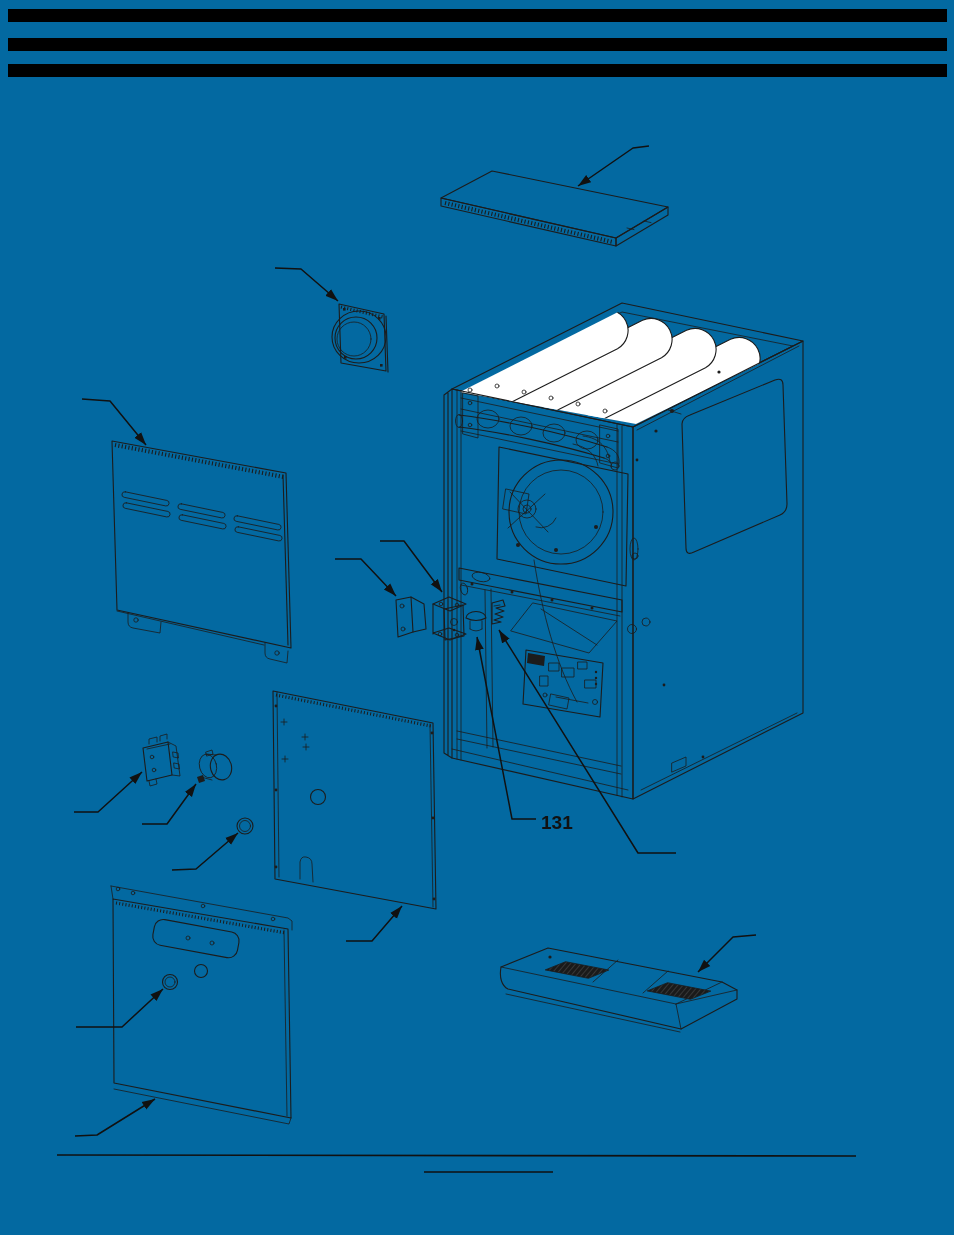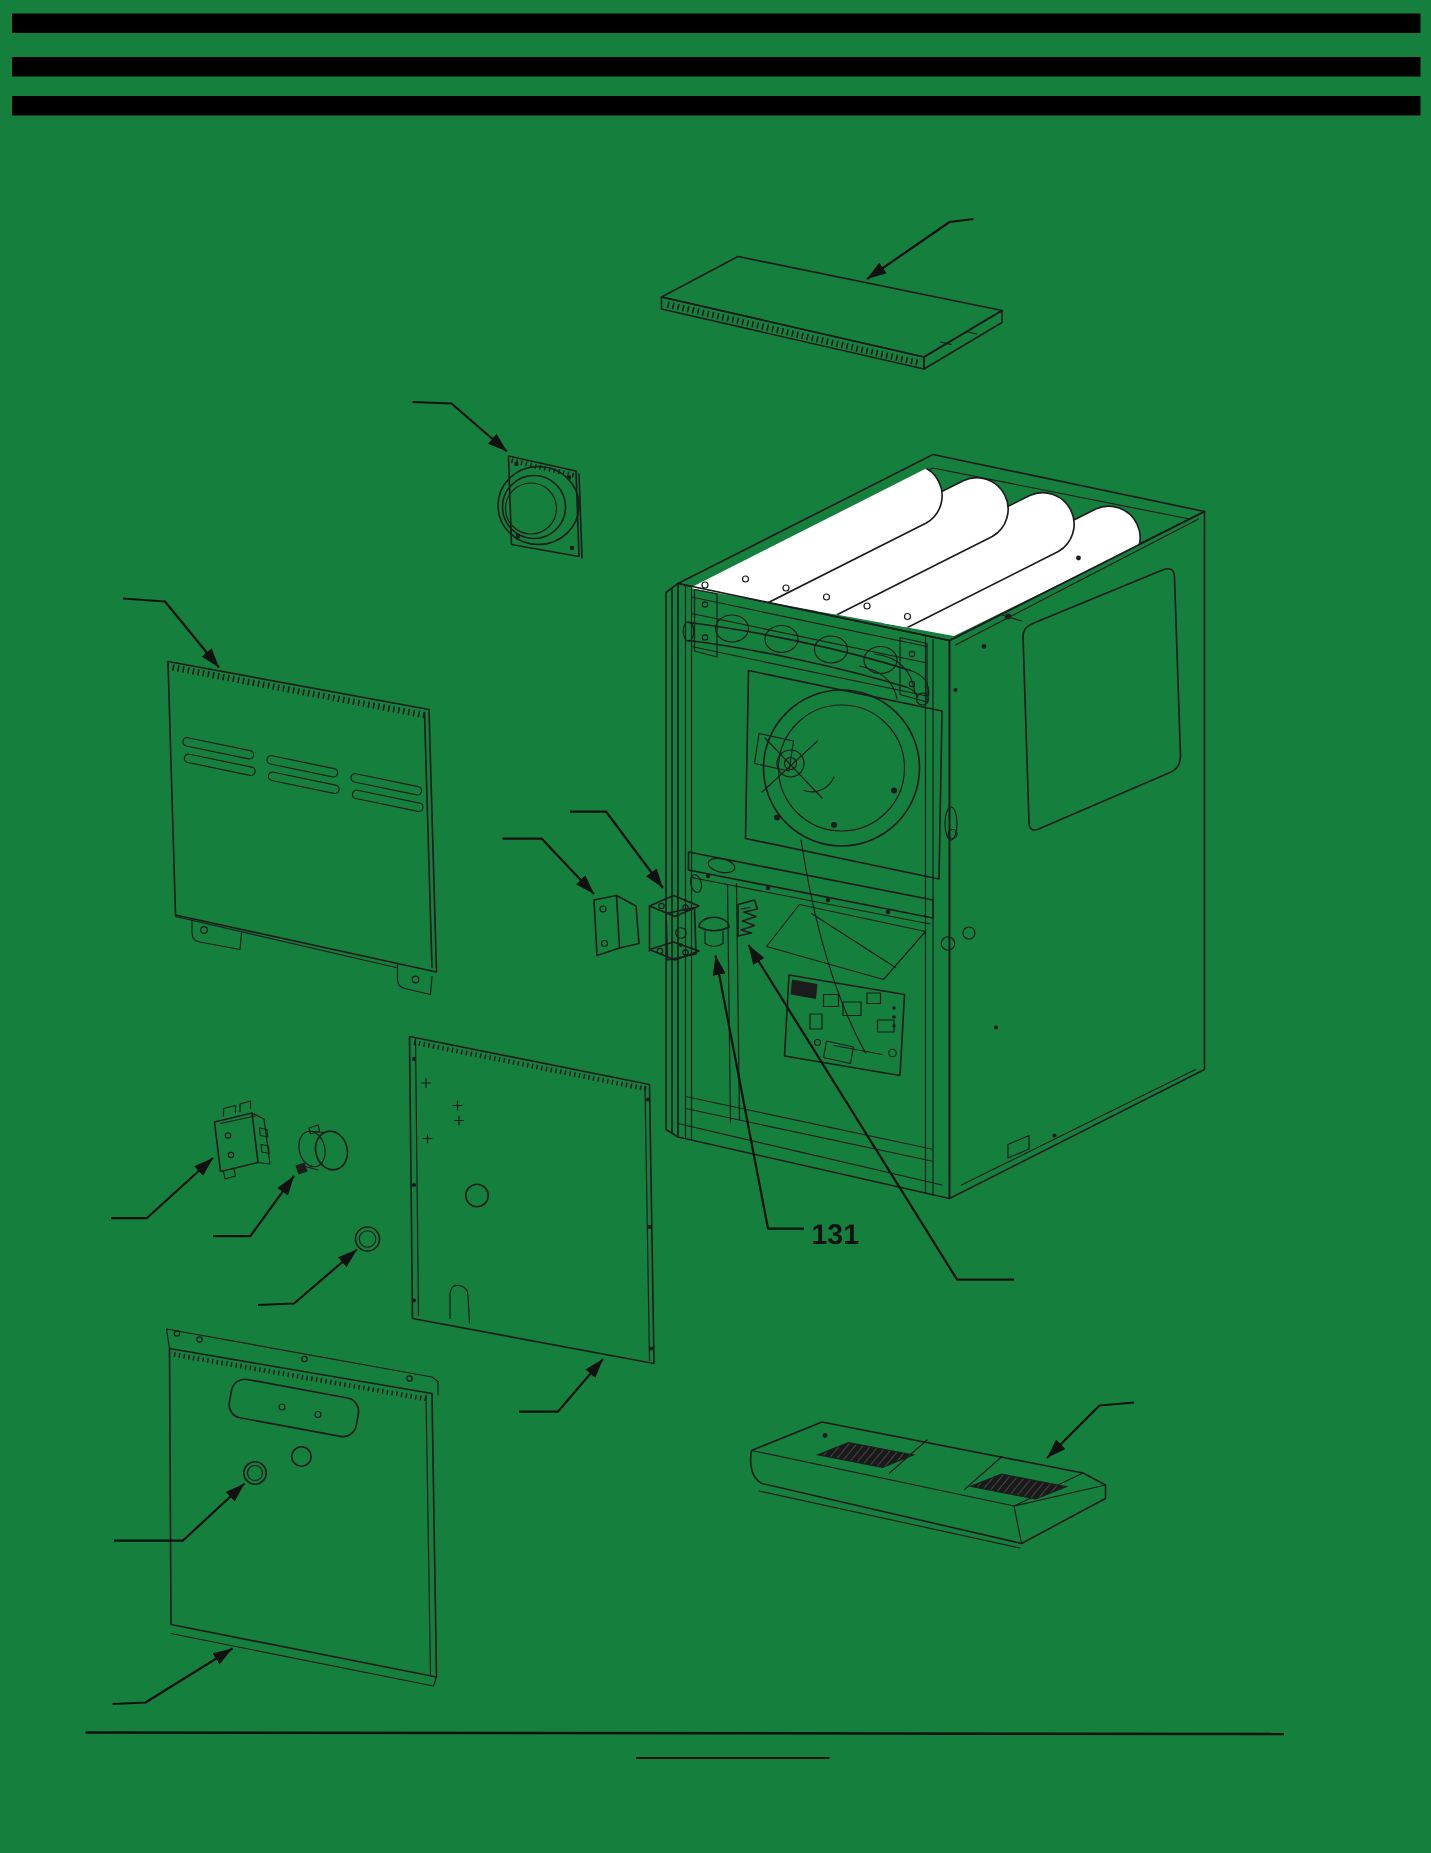--- a/index.html
+++ b/index.html
@@ -1,16 +1,16 @@
 <!DOCTYPE html>
 <html><head>
 <meta charset="utf-8">
 <style>
   html,body{margin:0;padding:0;background:#fff;}
-  #page{position:relative;width:954px;height:1235px;background:#15803d;overflow:hidden;
+  #page{position:relative;width:954px;height:1235px;background:#0369a1;overflow:hidden;
         font-family:"Liberation Sans","DejaVu Sans",sans-serif;}
   svg{position:absolute;left:0;top:0;}
   .ln{fill:none;stroke:#1c1c1c;stroke-width:1.1;stroke-linejoin:round;stroke-linecap:round;}
   .tn{fill:none;stroke:#1c1c1c;stroke-width:0.8;stroke-linejoin:round;stroke-linecap:round;}
   .ldr{fill:none;stroke:#111;stroke-width:1.5;stroke-linejoin:round;}
   .hatch{fill:none;stroke:#1c1c1c;stroke-width:4.2;stroke-dasharray:1.1 2.3;}
   .hatch2{fill:none;stroke:#1c1c1c;stroke-width:3.2;stroke-dasharray:1 2.2;}
   .wcap{fill:#fff;stroke:#1c1c1c;stroke-width:1.1;stroke-linejoin:round;}
   .dot{fill:#1c1c1c;stroke:none;}
   .callout-text{font-family:"Liberation Sans","DejaVu Sans",sans-serif;font-weight:bold;

